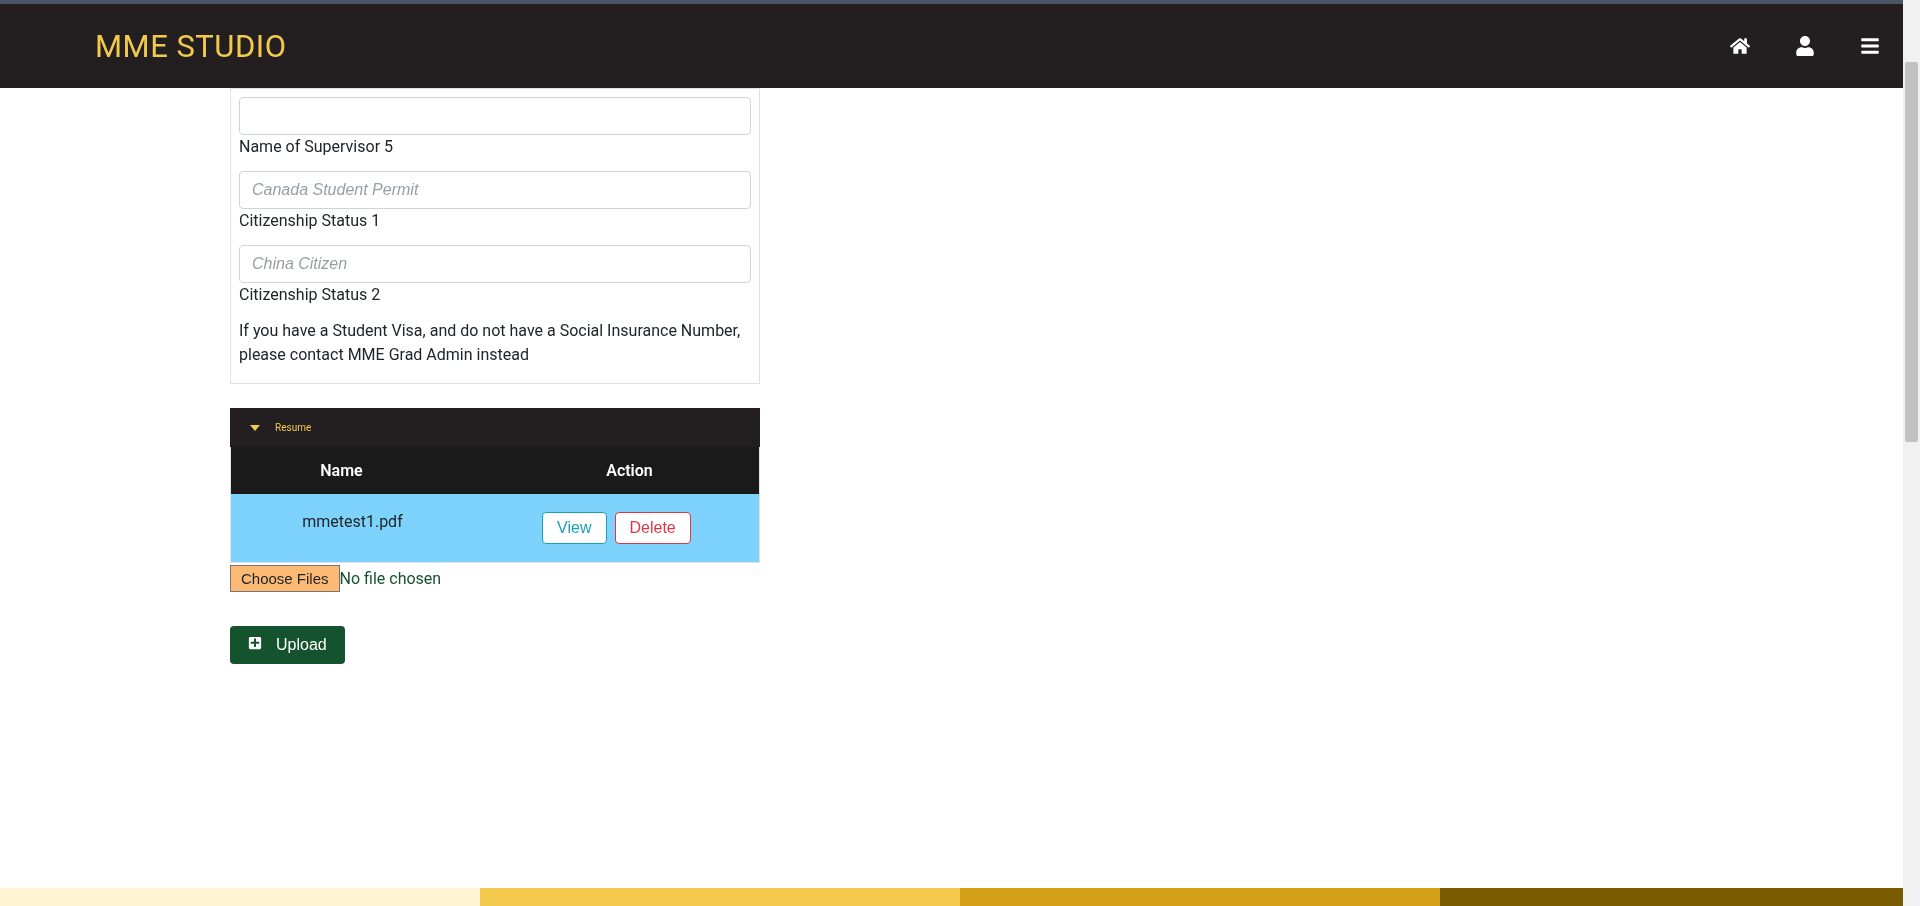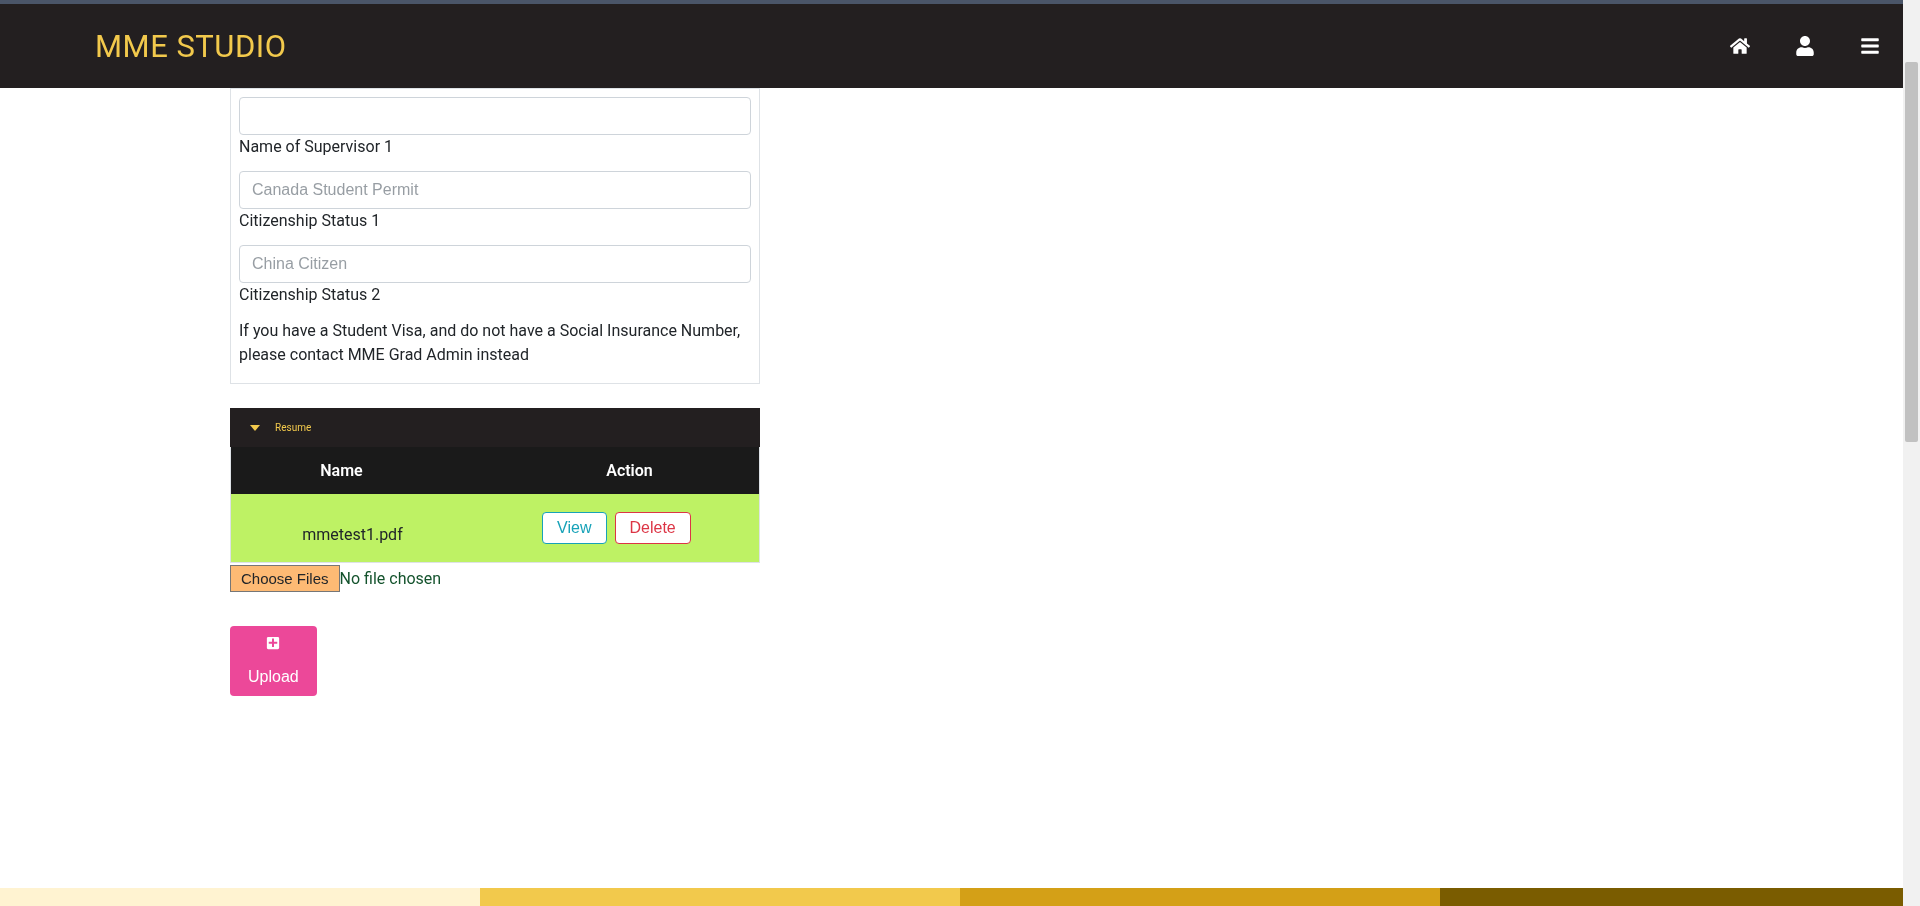--- a/index.html
+++ b/index.html
@@ -71,20 +71,21 @@
     }
     .form-input {
       width: 100%;
       height: 38px;
       border: 1px solid #ced4da;
       border-radius: 4px;
       padding: 6px 12px;
       font-size: 16px;
       color: #495057;
       background: #ffffff;
+      font-style: italic;
     }
     .form-input::placeholder {
       color: #6c757d;
       opacity: 0.7;
     }
     .form-label {
       font-size: 16px;
       color: #212529;
       margin-top: 2px;
       display: block;
@@ -136,23 +137,23 @@
     }
     .th-action {
       width: 54%;
       text-align: center;
       padding: 14px 10px;
       font-weight: 600;
       font-size: 16px;
     }
     .table-row {
       display: flex;
-      align-items: flex-end;
+      align-items: flex-start;
       padding: 18px 0;
-      background: #bef264;
+      background: #7dd3fc;
     }
     .td-name {
       width: 46%;
       text-align: center;
       font-size: 16px;
       color: #212529;
     }
     .td-action {
       width: 54%;
       display: flex;
@@ -188,32 +189,31 @@
       padding: 4px 10px;
       font-size: 15px;
       cursor: pointer;
       color: #212529;
     }
     .no-file-text {
       font-size: 16px;
       color: #14532d;
     }
     .upload-btn {
-      background: #ec4899;
+      background: #14532d;
       color: #ffffff;
       border: none;
       padding: 10px 18px;
       font-size: 16px;
       border-radius: 4px;
       cursor: pointer;
       display: flex;
       align-items: center;
       gap: 14px;
       margin-top: 34px;
-      flex-direction: column;
     }
     .plus-icon svg {
       width: 14px;
       height: 14px;
       fill: #ffffff;
     }
     .footer-stripe {
       position: absolute;
       bottom: 0;
       left: 0;
@@ -271,21 +271,21 @@
           </svg>
       </span>
     </div>
   </header>
 
   <div class="content-area">
 
     <div class="form-card">
       <div class="form-group">
         <input type="text" class="form-input" value="" style="">
-        <label class="form-label">Name of Supervisor 1</label>
+        <label class="form-label">Name of Supervisor 5</label>
       </div>
 
       <div class="form-group">
         <input type="text" class="form-input" placeholder="Canada Student Permit" style="">
         <label class="form-label">Citizenship Status 1</label>
       </div>
 
       <div class="form-group">
         <input type="text" class="form-input" placeholder="China Citizen" style="">
         <label class="form-label">Citizenship Status 2</label>

